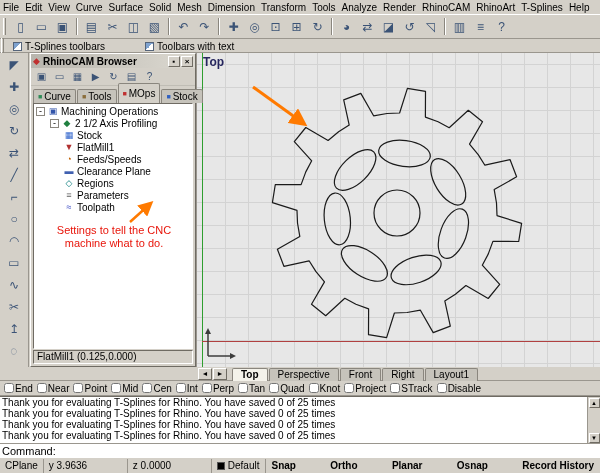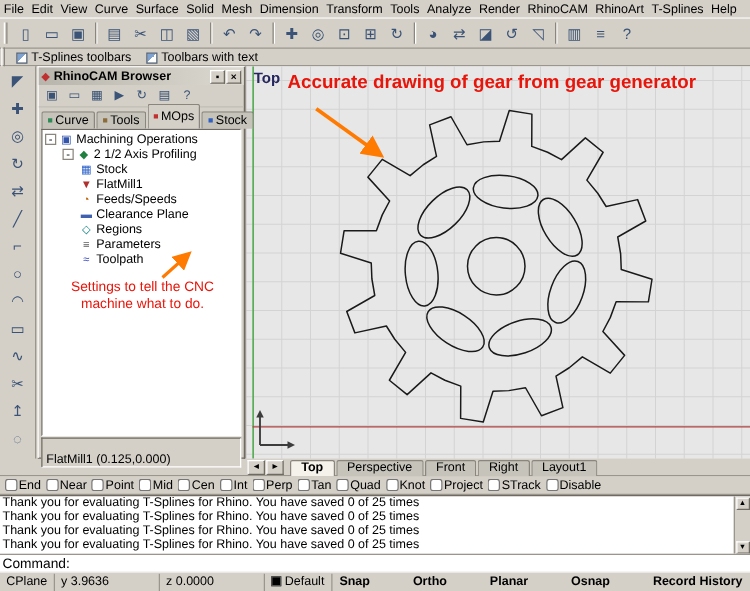--- a/index.html
+++ b/index.html
@@ -53,21 +53,21 @@
   .ptree{flex:1;margin:0 2px;background:#fff;border:1px solid;border-color:var(--dk) #fff #fff var(--dk);
          position:relative;overflow:hidden;font-size:10px;padding-top:1px;}
   .trow{height:12px;display:flex;align-items:center;gap:3px;white-space:nowrap;}
   .expbox{width:9px;height:9px;border:1px solid #8a867e;background:#fff;font-size:9px;line-height:6px;
           text-align:center;flex:0 0 auto;}
   .ticon{font-size:9px;width:10px;text-align:center;flex:0 0 auto;}
   .panel-annotation{position:absolute;left:4px;top:120px;width:152px;text-align:center;
                     color:var(--annotation-red);font-size:11px;line-height:13px;}
   .pstatus{height:17px;padding:1px 2px 2px 2px;flex:0 0 auto;}
   .pstatus-inner{height:14px;border:1px solid;border-color:var(--dk) #fff #fff var(--dk);font-size:10px;
-                 line-height:12px;padding:11px 3px;background:var(--win);white-space:nowrap;overflow:hidden;}
+                 line-height:12px;padding:0 3px;background:var(--win);white-space:nowrap;overflow:hidden;}
 
   
   #viewport{position:absolute;left:196px;top:53px;width:404px;height:314px;background-color:#e7e7e7;
             background-image:linear-gradient(#d3d3d3 1px,transparent 1px),linear-gradient(90deg,#d3d3d3 1px,transparent 1px);
             background-size:23px 23px;background-position:5px 11px;border-left:1px solid var(--md);overflow:hidden;}
   #axis-y{position:absolute;left:5px;top:0;width:1px;height:100%;background:var(--axis-green);}
   #axis-x{position:absolute;left:5px;right:0;top:288px;height:1px;background:var(--axis-red);}
   #vplabel{position:absolute;left:6px;top:2px;font-size:12px;font-weight:bold;color:#26265e;}
   #vp-annotation{position:absolute;left:33px;top:4px;font-size:15px;font-weight:bold;
                  color:var(--annotation-red);white-space:nowrap;}
@@ -210,21 +210,21 @@
           <span class="glyph">≡</span>
         </div>
         <div class="tbi">
           <span class="glyph">?</span>
         </div>
       </div>
   </div>
 
   <div id="toolbar2">
     <div class="grip"></div>
-    <div id="tb2" style="display:flex;align-items:center;">
+    <div id="tb2" style="display:flex;align-items:center;gap:28px;">
         <div class="tglbtn">
           <span class="tglico"></span>
           <span>T-Splines toolbars</span>
         </div>
         <div class="tglbtn">
           <span class="tglico"></span>
           <span>Toolbars with text</span>
         </div>
       </div>
   </div>
@@ -380,21 +380,20 @@
         <circle cx="200" cy="160" r="23" fill="none" stroke="#1a1a1a" stroke-width="1.2"></circle>
         <ellipse cx="256.4" cy="180.6" rx="26" ry="13" fill="none" stroke="#1a1a1a" stroke-width="1.2" transform="rotate(110.1 256.4 180.6)"></ellipse>
         <ellipse cx="219.1" cy="216.9" rx="26" ry="13" fill="none" stroke="#1a1a1a" stroke-width="1.2" transform="rotate(161.5 219.1 216.9)"></ellipse>
         <ellipse cx="167.4" cy="210.4" rx="26" ry="13" fill="none" stroke="#1a1a1a" stroke-width="1.2" transform="rotate(212.9 167.4 210.4)"></ellipse>
         <ellipse cx="140.3" cy="165.9" rx="26" ry="13" fill="none" stroke="#1a1a1a" stroke-width="1.2" transform="rotate(264.3 140.3 165.9)"></ellipse>
         <ellipse cx="158.1" cy="117.0" rx="26" ry="13" fill="none" stroke="#1a1a1a" stroke-width="1.2" transform="rotate(315.8 158.1 117.0)"></ellipse>
         <ellipse cx="207.5" cy="100.5" rx="26" ry="13" fill="none" stroke="#1a1a1a" stroke-width="1.2" transform="rotate(367.2 207.5 100.5)"></ellipse>
         <ellipse cx="251.2" cy="128.8" rx="26" ry="13" fill="none" stroke="#1a1a1a" stroke-width="1.2" transform="rotate(418.6 251.2 128.8)"></ellipse>
       </svg>
     <div id="vplabel">Top</div>
-    <div id="vp-annotation">Accurate drawing of gear from gear generator</div>
     <svg id="axisicon" width="36" height="36" viewBox="0 0 36 36">
       <line x1="5" y1="31" x2="5" y2="8" stroke="#3c3c3c" stroke-width="1.5"></line>
       <polygon points="5,3 2,9 8,9" fill="#3c3c3c"></polygon>
       <line x1="5" y1="31" x2="28" y2="31" stroke="#3c3c3c" stroke-width="1.5"></line>
       <polygon points="33,31 27,28 27,34" fill="#3c3c3c"></polygon>
     </svg>
   </div>
 
   <div id="vtabrow">
     <div class="varrow">◄</div>

